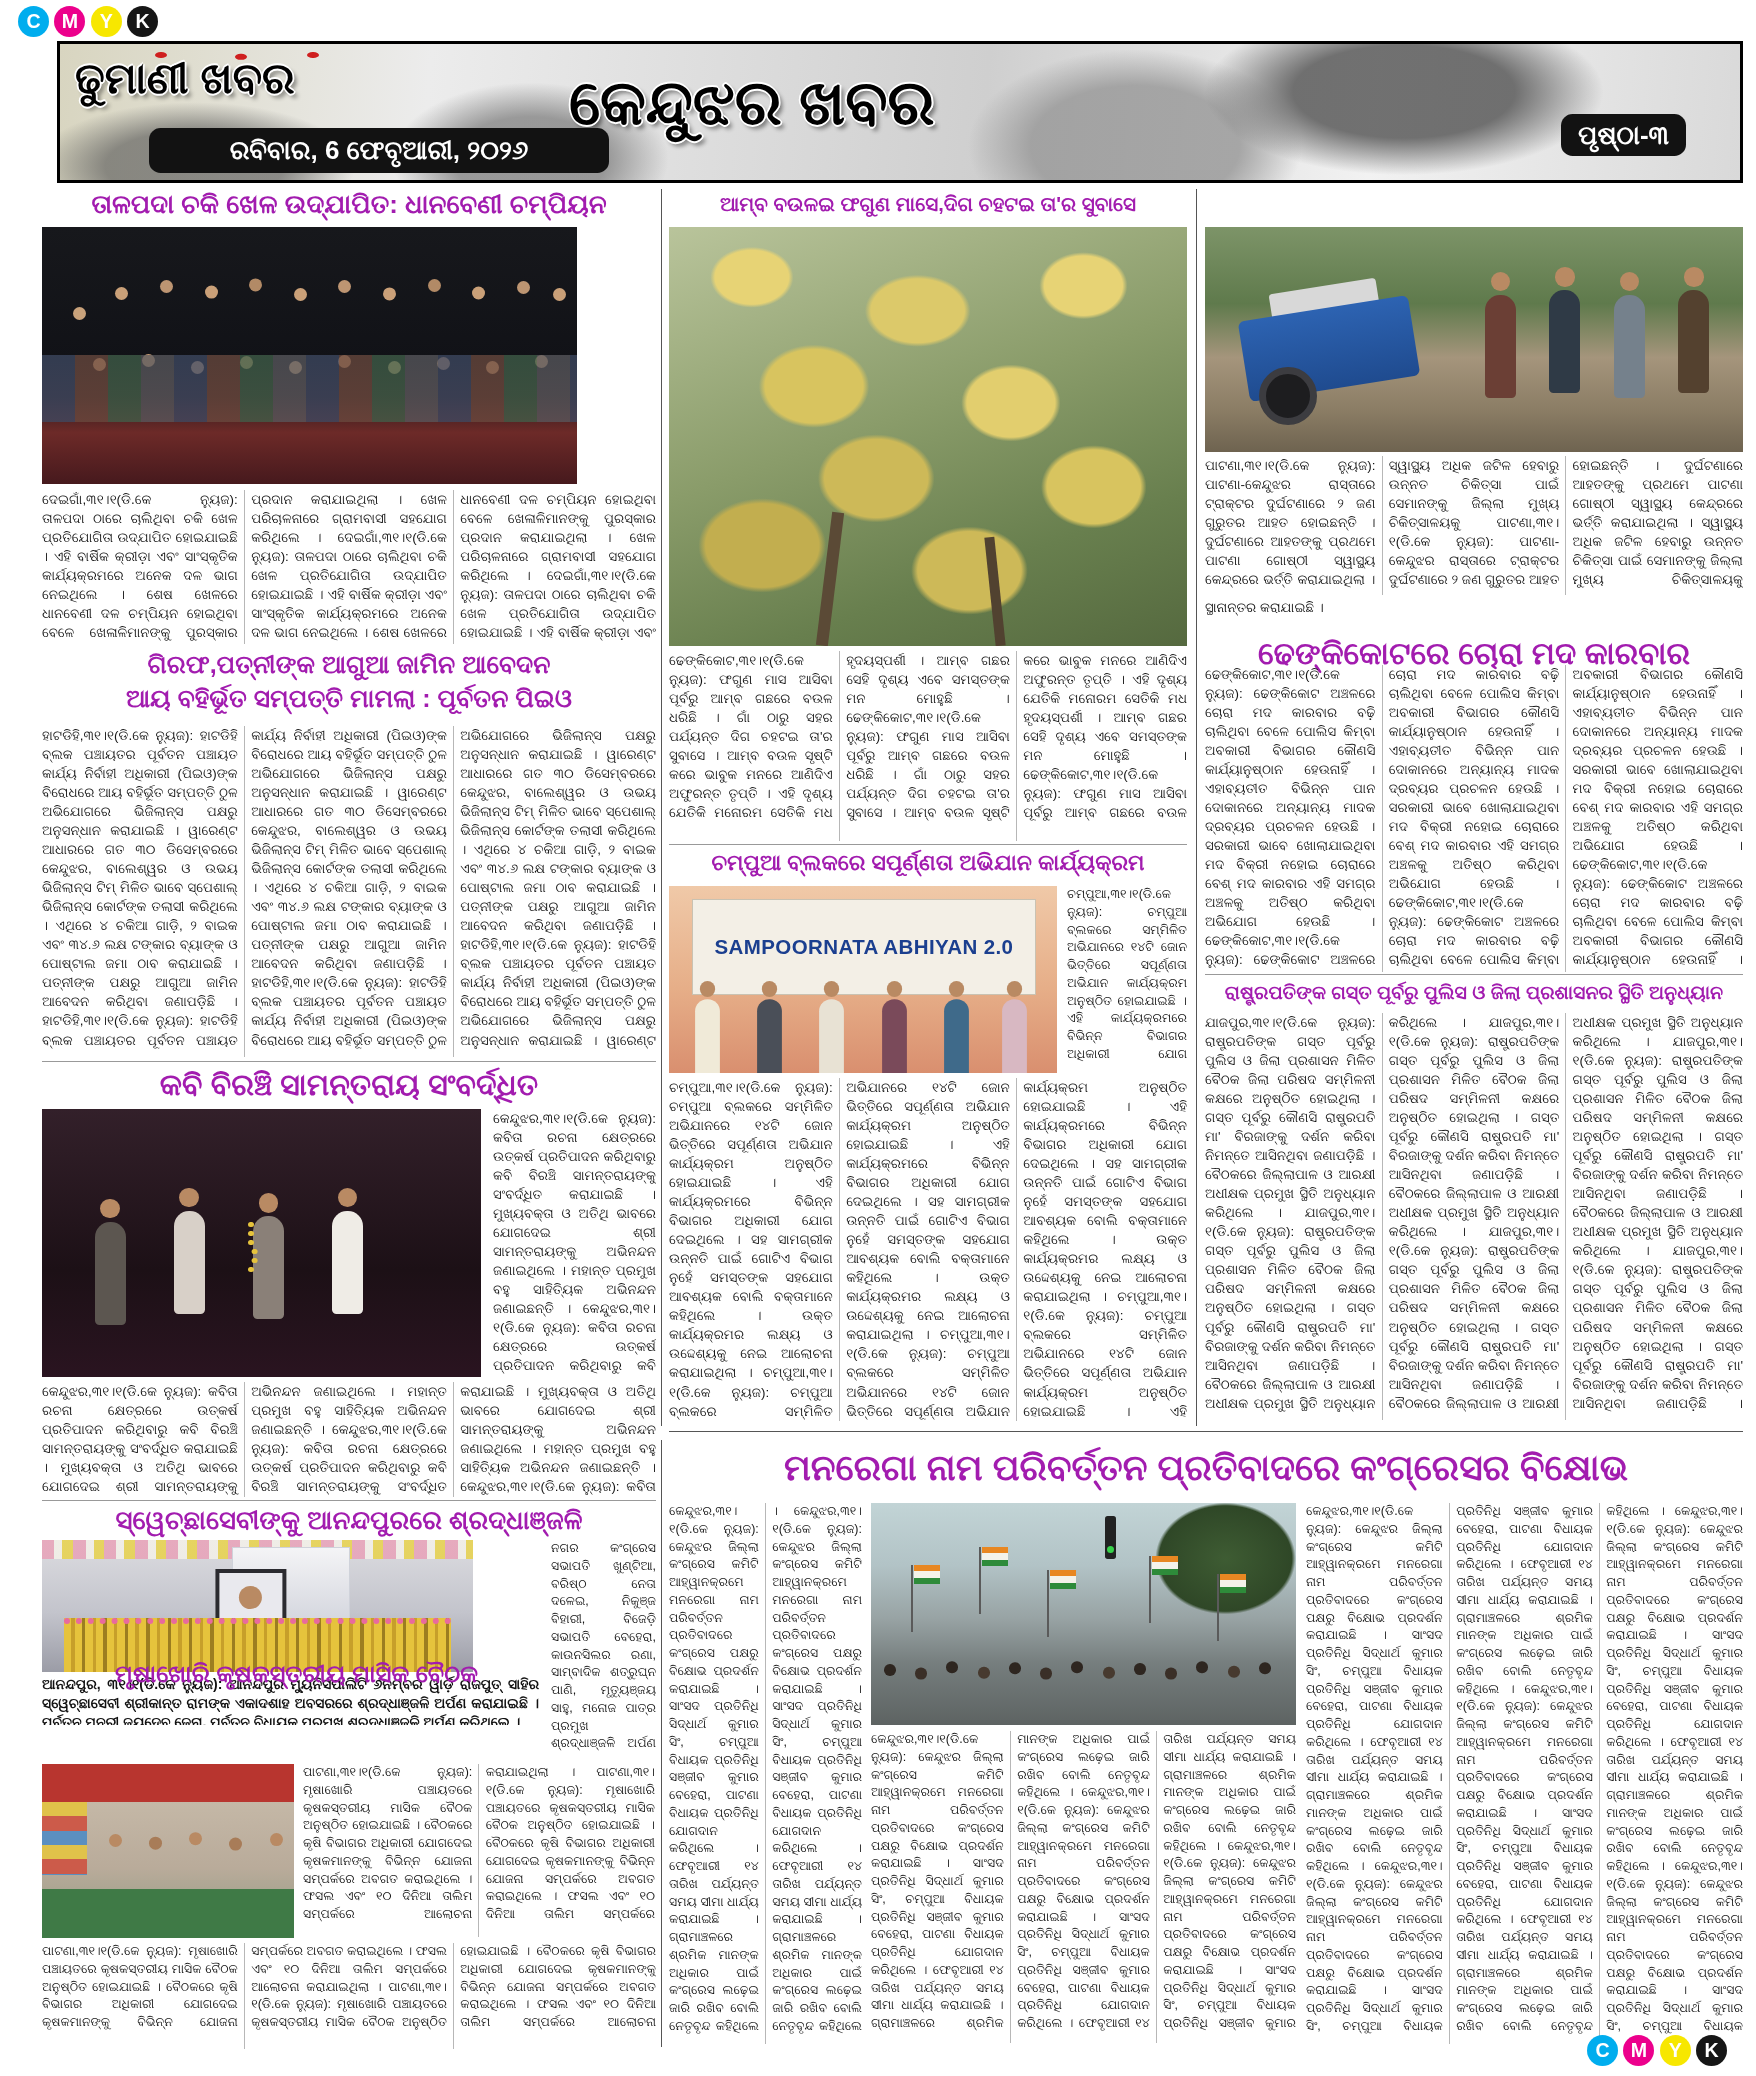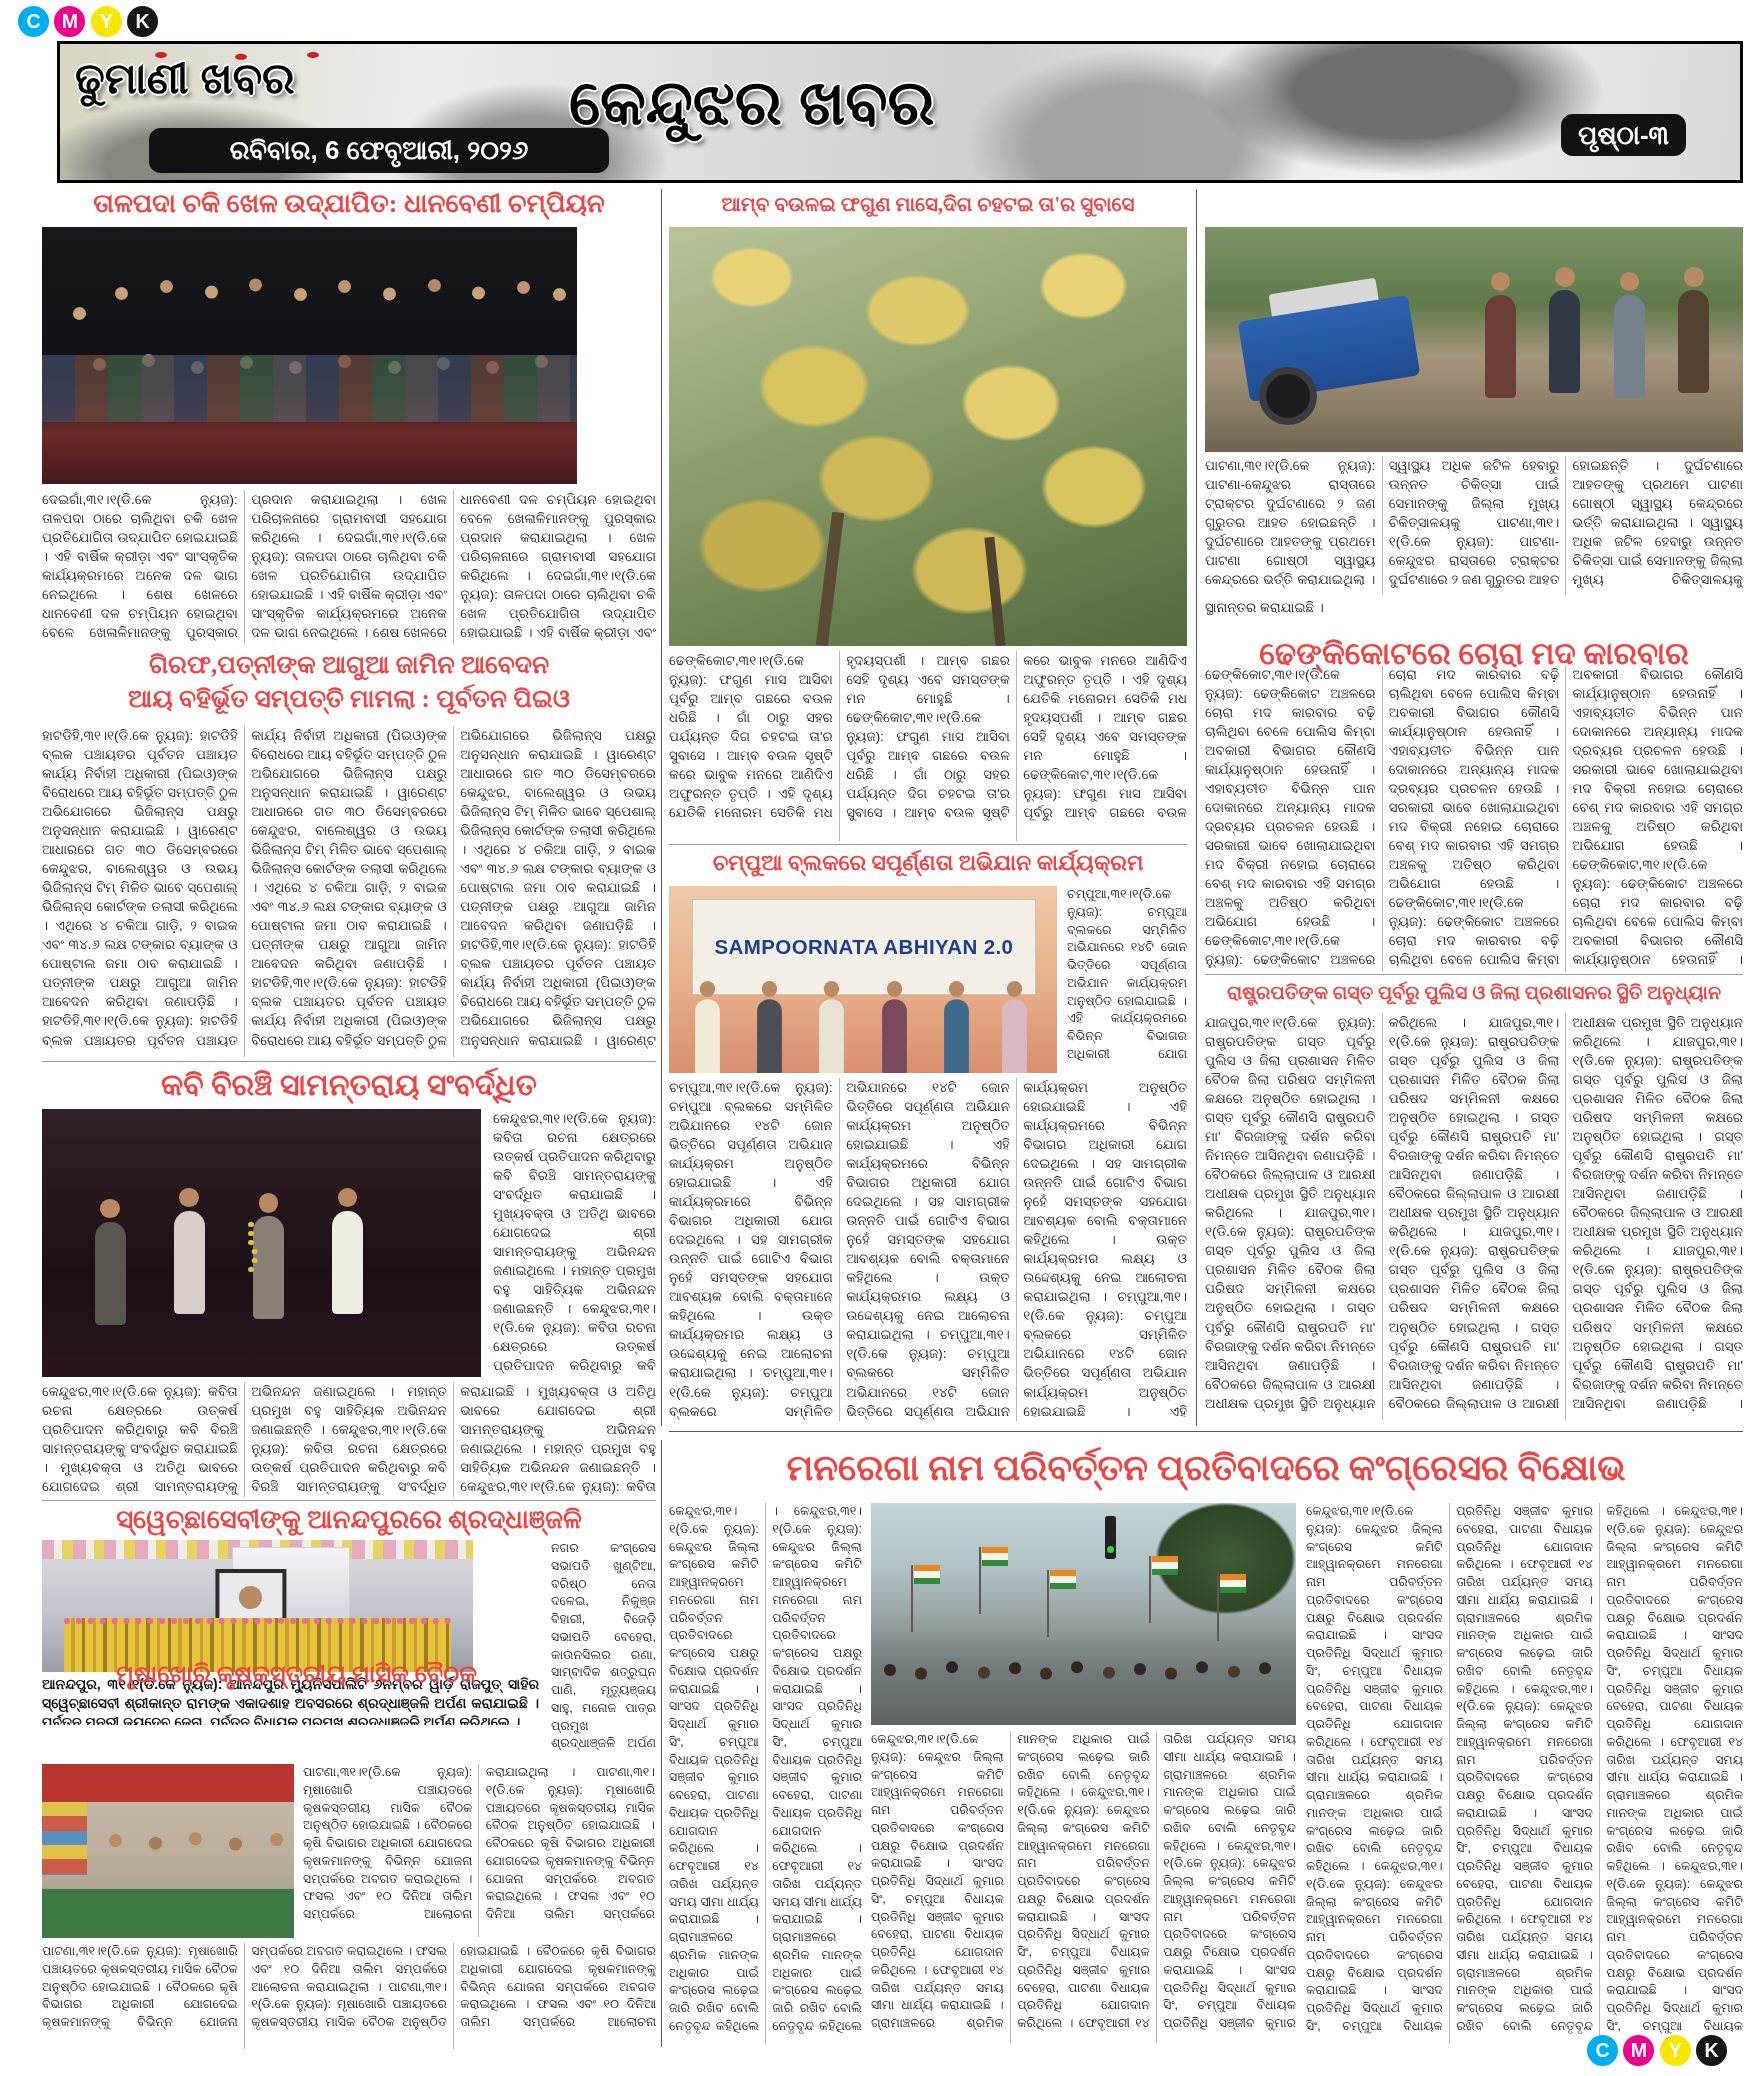--- a/index.html
+++ b/index.html
@@ -17,21 +17,21 @@
       radial-gradient(232px 134px at 64% 75%, rgba(150,150,150,.8) 0 45%, transparent 72%),
       radial-gradient(192px 107px at 28% 85%, rgba(120,120,120,.7) 0 40%, transparent 72%),
       radial-gradient(223px 89px at 8% 90%, rgba(80,80,80,.6) 0 40%, transparent 72%),
       linear-gradient(95deg,#d8d5c0 0%,#ececec 22%,#cfcfcf 55%,#f2f2f2 78%,#d9d9d9 100%);
     overflow:hidden;}
   .outline-text{color:#000;font-weight:900;
     text-shadow:1.8px 0 0 #fff,-1.8px 0 0 #fff,0 1.8px 0 #fff,0 -1.8px 0 #fff,1.3px 1.3px 0 #fff,-1.3px -1.3px 0 #fff,3.6px 3.6px 4.5px rgba(0,0,0,.45);}
   #datebox,#pagebadge{background:#121212;color:#fff;border-radius:11.6px;display:flex;align-items:center;justify-content:center;
     font-weight:bold;}
   
-  .hl{font-weight:900;text-align:center;color:#ef4444;line-height:1.18;font-family:Liberation Serif, serif;}
+  .hl{font-weight:900;text-align:center;color:#a21caf;line-height:1.18;font-family:Liberation Sans, sans-serif;}
   
   .body{font-size:13.4px;line-height:1.42;text-align:justify;color:#161616;overflow:hidden;
         column-gap:13.4px;column-rule:0.4px solid #b7b7b7;word-break:break-word;}
   .c1{column-count:1}.c2{column-count:2}.c3{column-count:3}
   .caption{font-weight:700;font-size:14px;line-height:1.36;text-align:justify;overflow:hidden;}
   .lead{font-size:13.4px;text-align:left;overflow:hidden;white-space:nowrap;}
   
   .vrule{width:0.9px;background:#555;}
   .hrule{height:0.9px;background:#555;}
   .hrule-light{height:0.4px;background:#999;}

